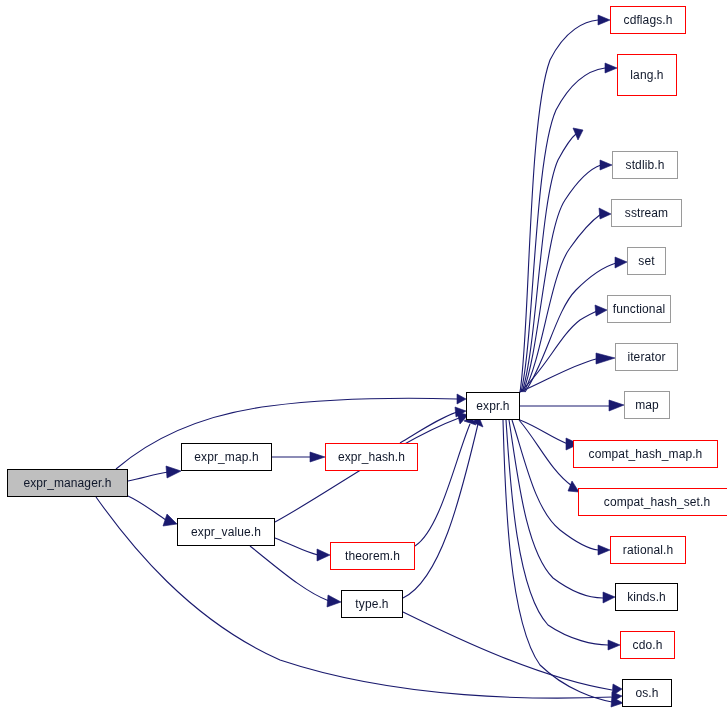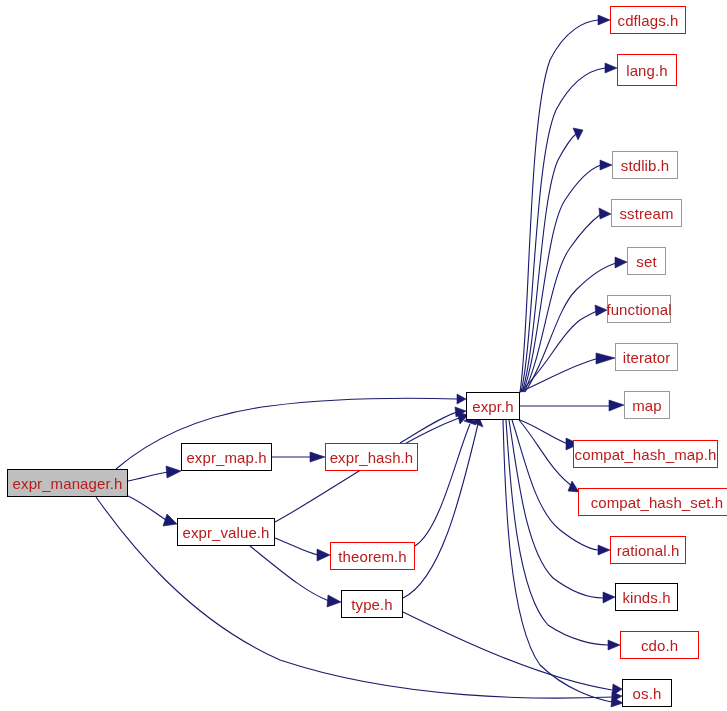--- a/index.html
+++ b/index.html
@@ -36,22 +36,22 @@
     stroke-width: 0.6;
   }
   .node-box {
     position: absolute;
     box-sizing: border-box;
     display: flex;
     align-items: center;
     justify-content: center;
     background: #ffffff;
     border: 1px solid #000000;
-    font-size: 15px;
-    color: #b91c1c;
+    font-size: 12px;
+    color: #0f172a;
     white-space: nowrap;
     line-height: 1;
     letter-spacing: 0.1px;
   }
   .node-box.border-red {
     border-color: #ff0000;
   }
   .node-box.border-gray {
     border-color: #9a9a9a;
   }
@@ -232,21 +232,21 @@
   </div>
 
   <div class="node-box" style="left:466px; top:392px; width:54px; height:28px;">
     <span class="node-label">expr.h</span>
   </div>
 
   <div class="node-box border-red" style="left:610px; top:6px; width:76px; height:28px;">
     <span class="node-label">cdflags.h</span>
   </div>
 
-  <div class="node-box border-red" style="left:617px; top:54px; width:60px; height:32px;">
+  <div class="node-box border-red" style="left:617px; top:54px; width:60px; height:42px;">
     <span class="node-label">lang.h</span>
   </div>
 
 
   <div class="node-box border-gray" style="left:612px; top:151px; width:66px; height:28px;">
     <span class="node-label">stdlib.h</span>
   </div>
 
   <div class="node-box border-gray" style="left:611px; top:199px; width:71px; height:28px;">
     <span class="node-label">sstream</span>
@@ -277,21 +277,21 @@
   </div>
 
   <div class="node-box border-red" style="left:610px; top:536px; width:76px; height:28px;">
     <span class="node-label">rational.h</span>
   </div>
 
   <div class="node-box" style="left:615px; top:583px; width:63px; height:28px;">
     <span class="node-label">kinds.h</span>
   </div>
 
-  <div class="node-box border-red" style="left:620px; top:631px; width:79px; height:28px;">
+  <div class="node-box border-red" style="left:620px; top:631px; width:55px; height:28px;">
     <span class="node-label">cdo.h</span>
   </div>
 
   <div class="node-box" style="left:622px; top:679px; width:50px; height:28px;">
     <span class="node-label">os.h</span>
   </div>
 
 </div>
 
 </body></html>

